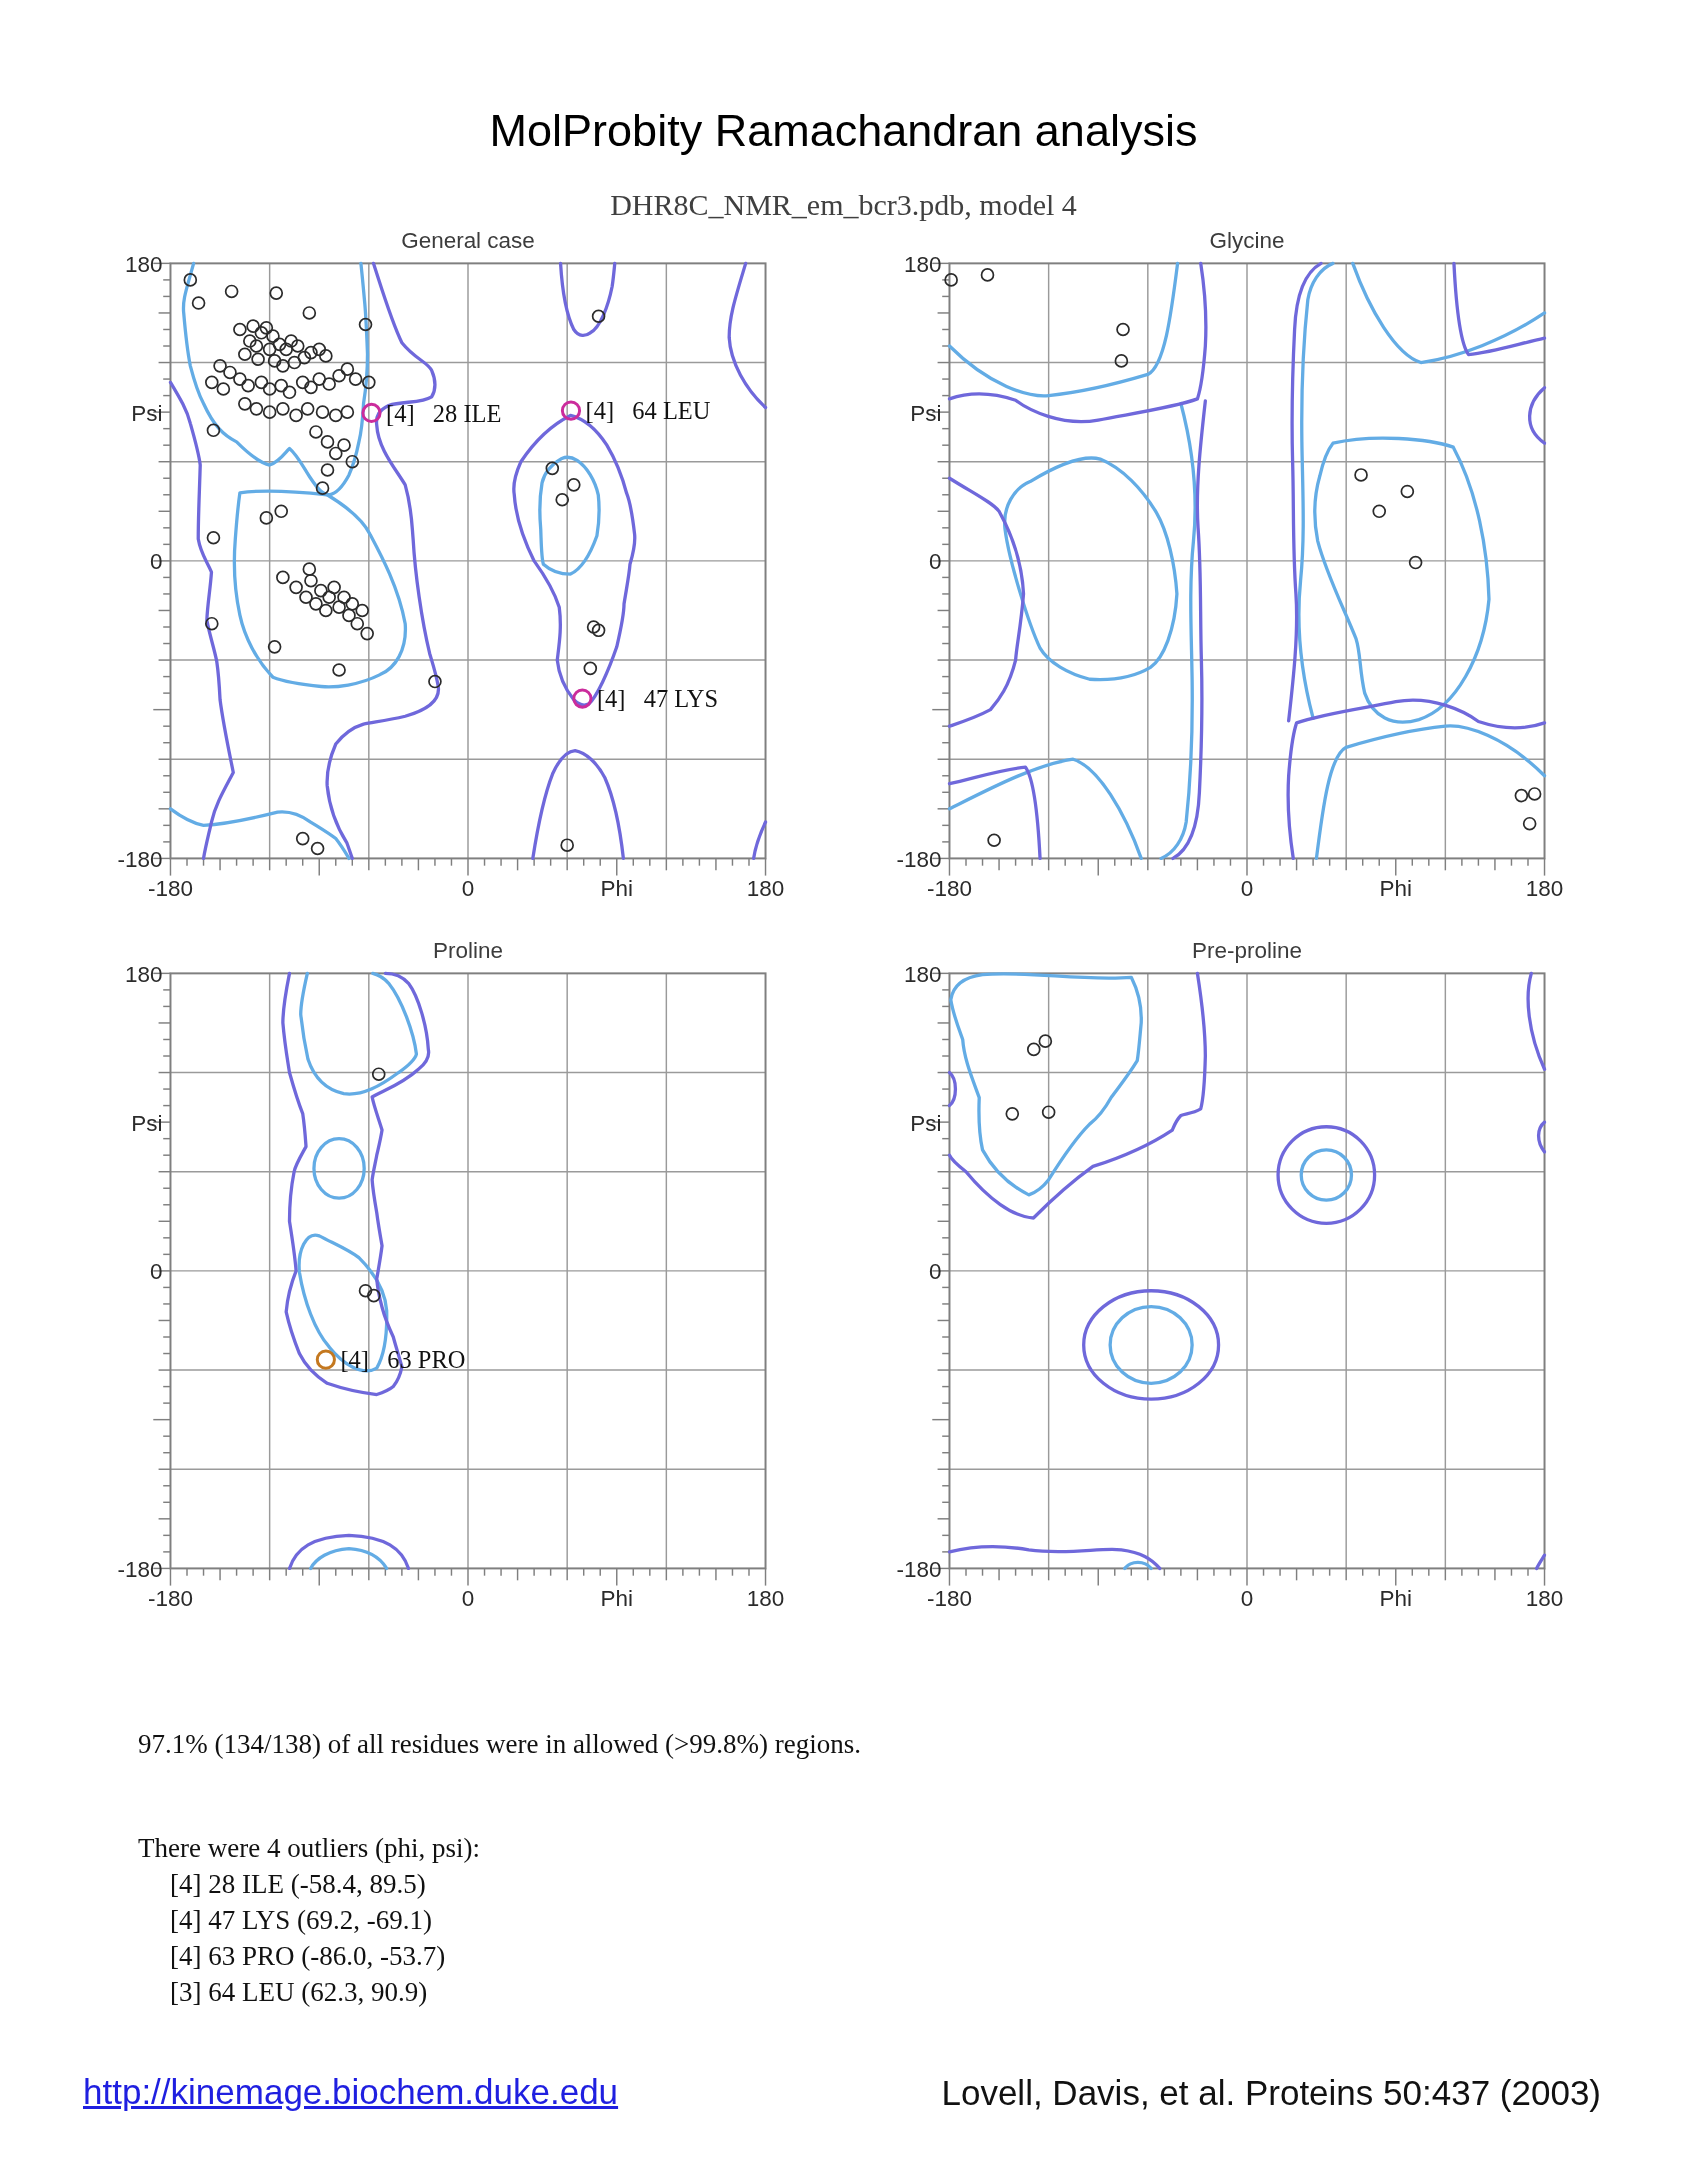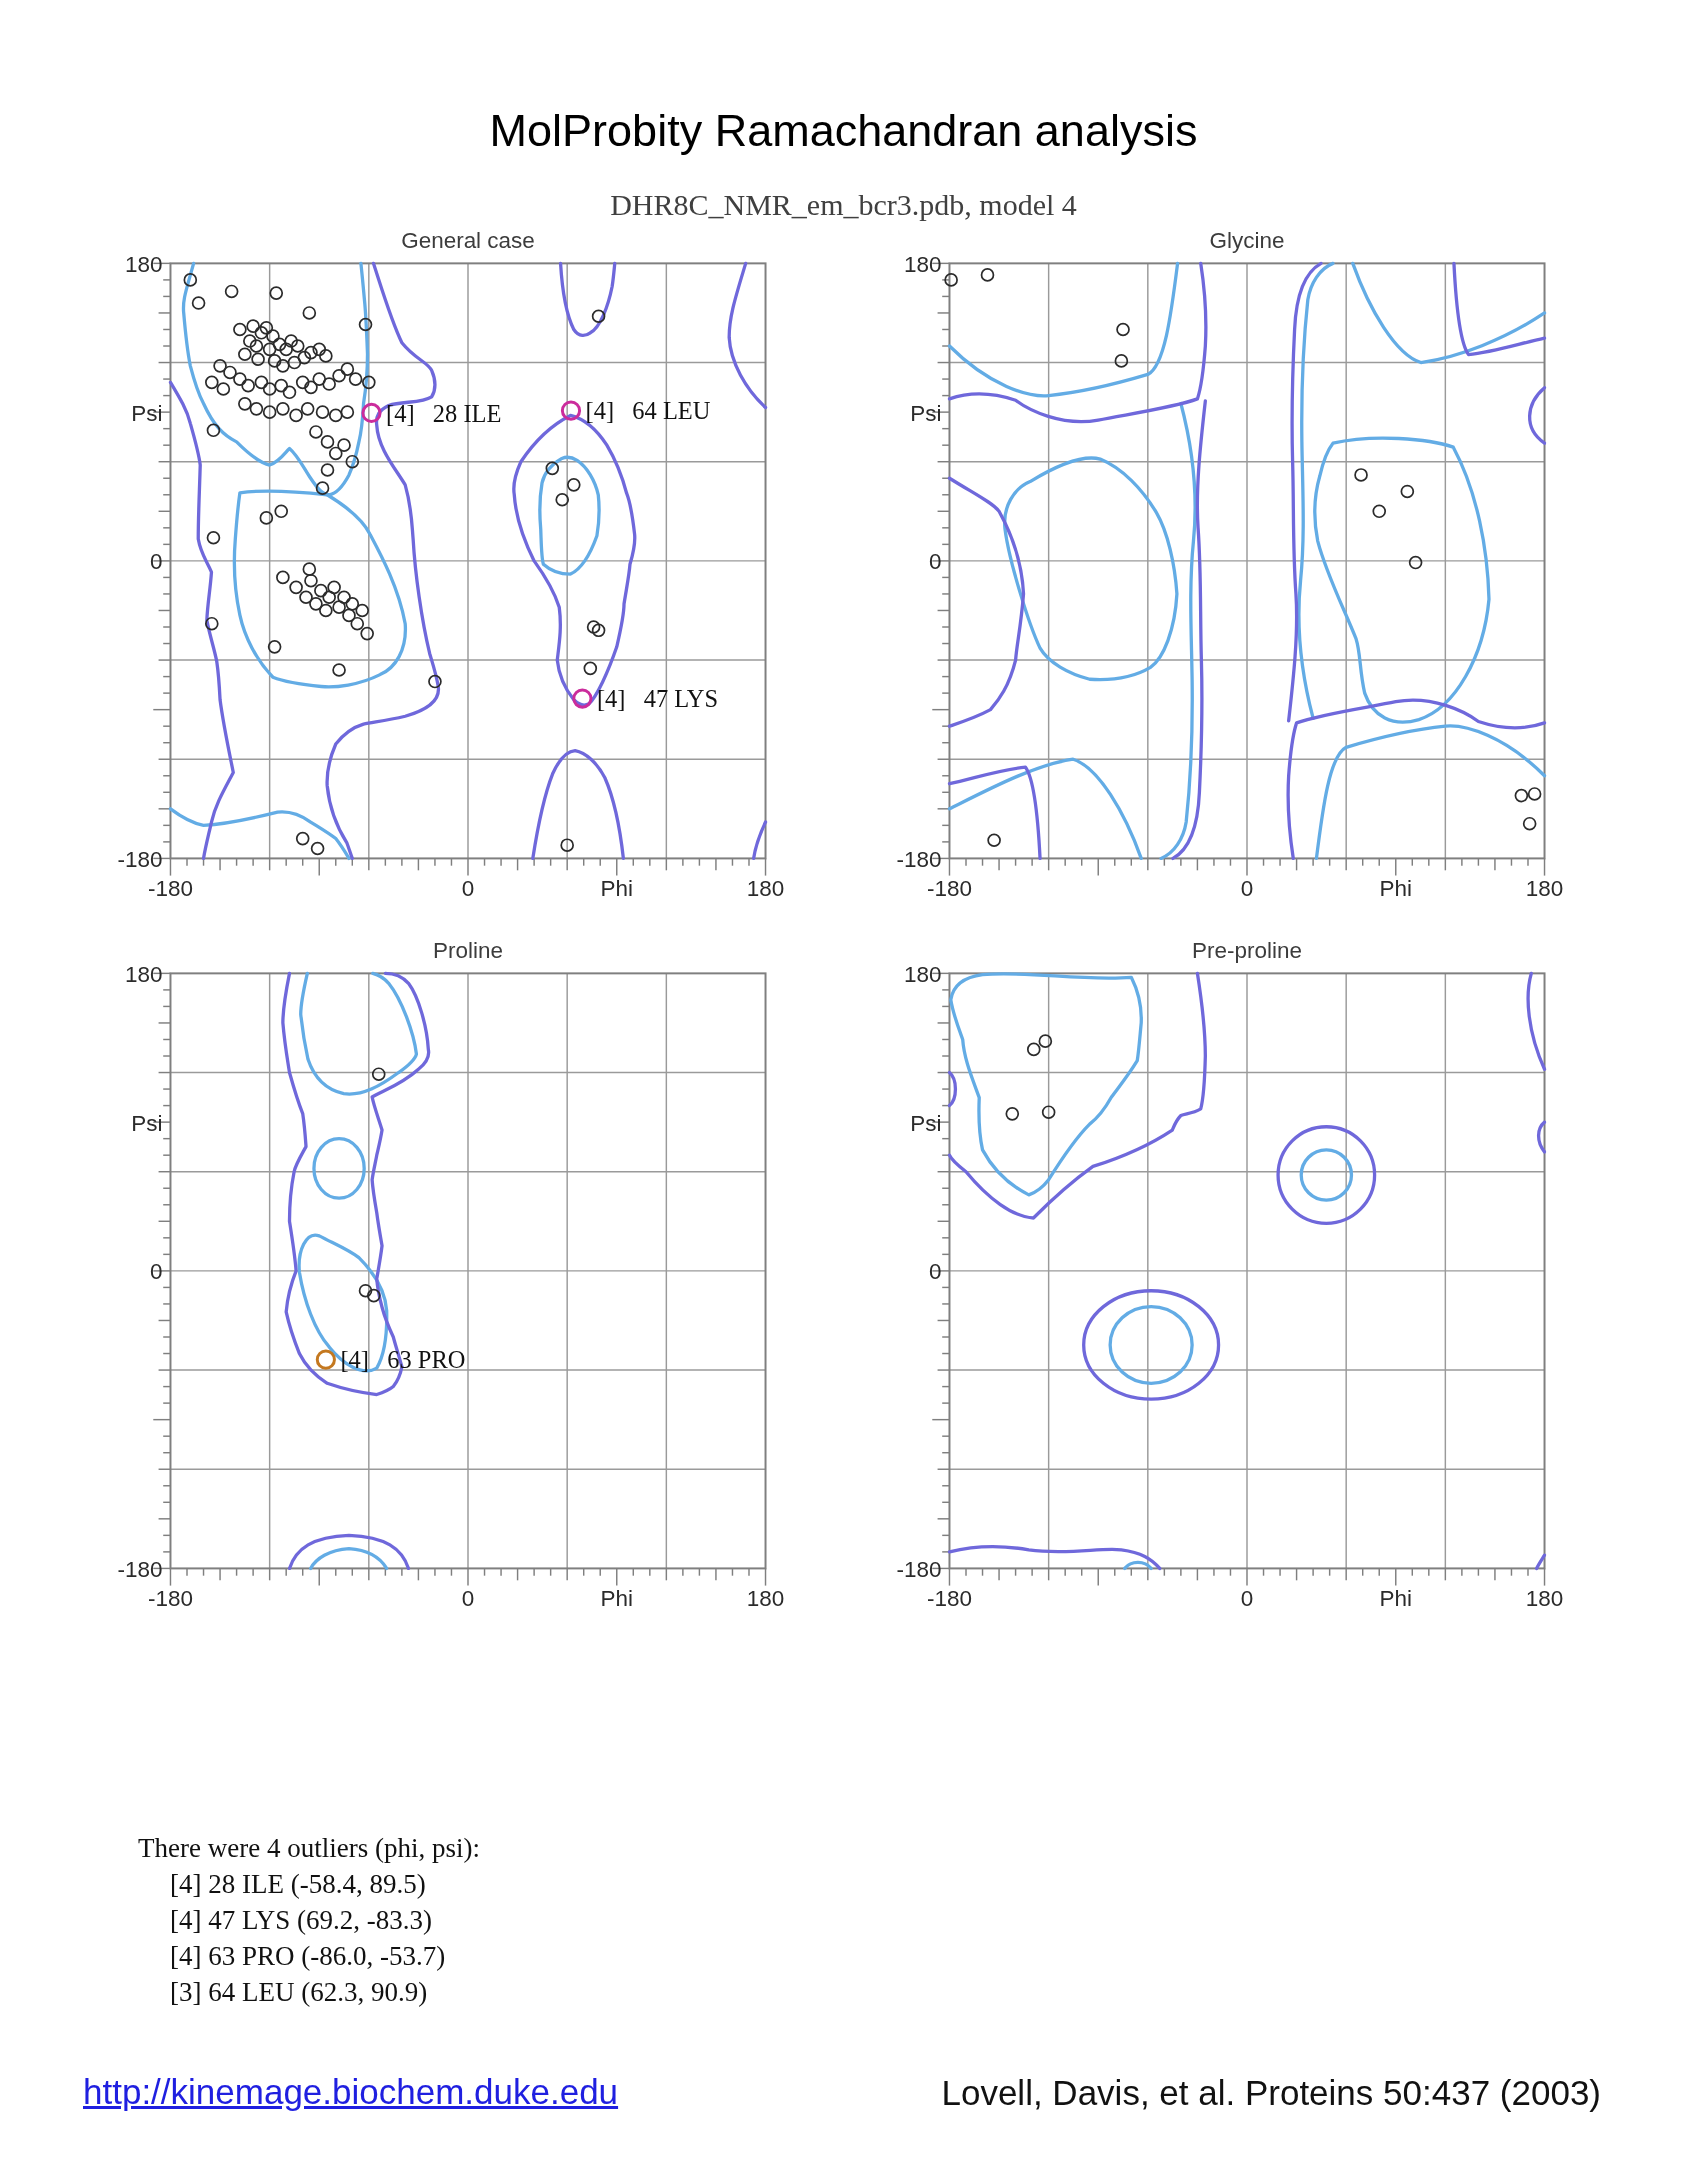--- a/index.html
+++ b/index.html
@@ -616,26 +616,27 @@
   </g>
 <g>
       <circle cx="197.5" cy="170" r="9" class="pt"></circle>
       <circle cx="215" cy="157.5" r="9" class="pt"></circle>
       <circle cx="165" cy="267.5" r="9" class="pt"></circle>
       <circle cx="220" cy="265" r="9" class="pt"></circle>
     </g>
   </svg>
 
 <div id="summary-block" class="abs">
+  <div>97.1% (134/138) of all residues were in allowed (&gt;99.8%) regions.</div>
 </div>
 
 <div id="outliers-block" class="abs">
   <div>There were 4 outliers (phi, psi):</div>
   <div class="oitem">[4]   28 ILE (-58.4, 89.5)</div>
-  <div class="oitem">[4]   47 LYS (69.2, -83.3)</div>
+  <div class="oitem">[4]   47 LYS (69.2, -69.1)</div>
   <div class="oitem">[4]   63 PRO (-86.0, -53.7)</div>
   <div class="oitem">[3]   64 LEU (62.3, 90.9)</div>
 </div>
 
 <div id="footer-link" class="abs">
   <a href="#">http://kinemage.biochem.duke.edu</a>
 </div>
 <div id="footer-cite" class="abs">Lovell, Davis, et al. Proteins 50:437 (2003)</div>
 
 

